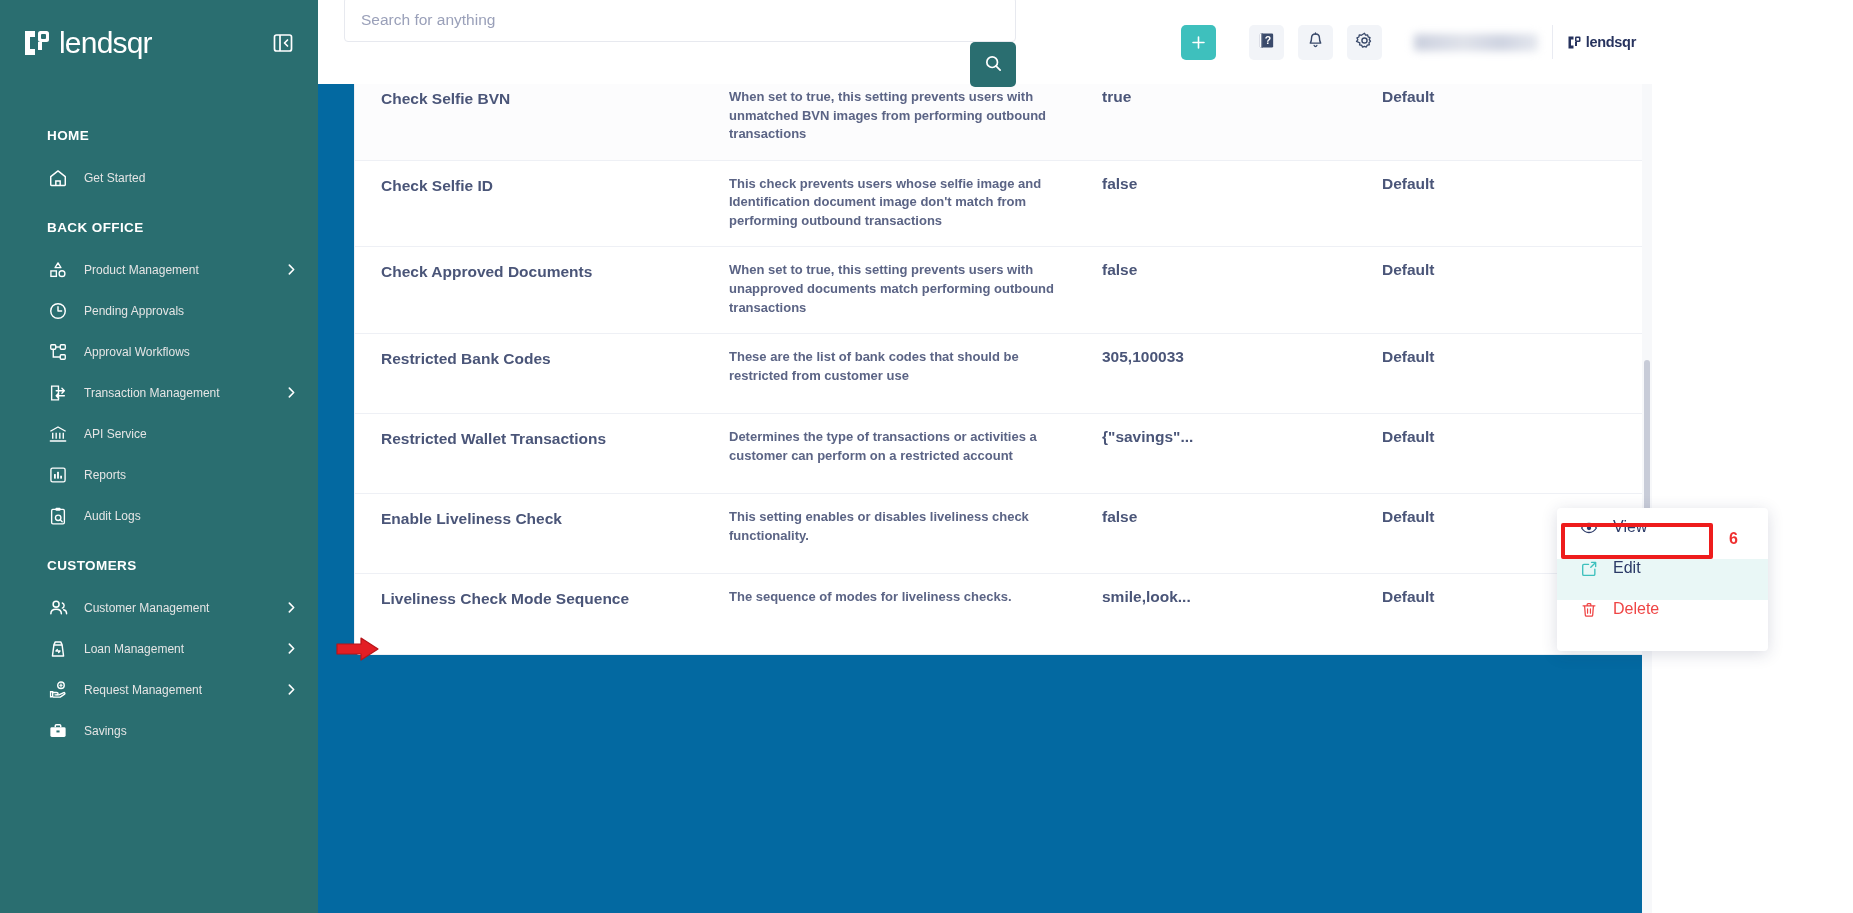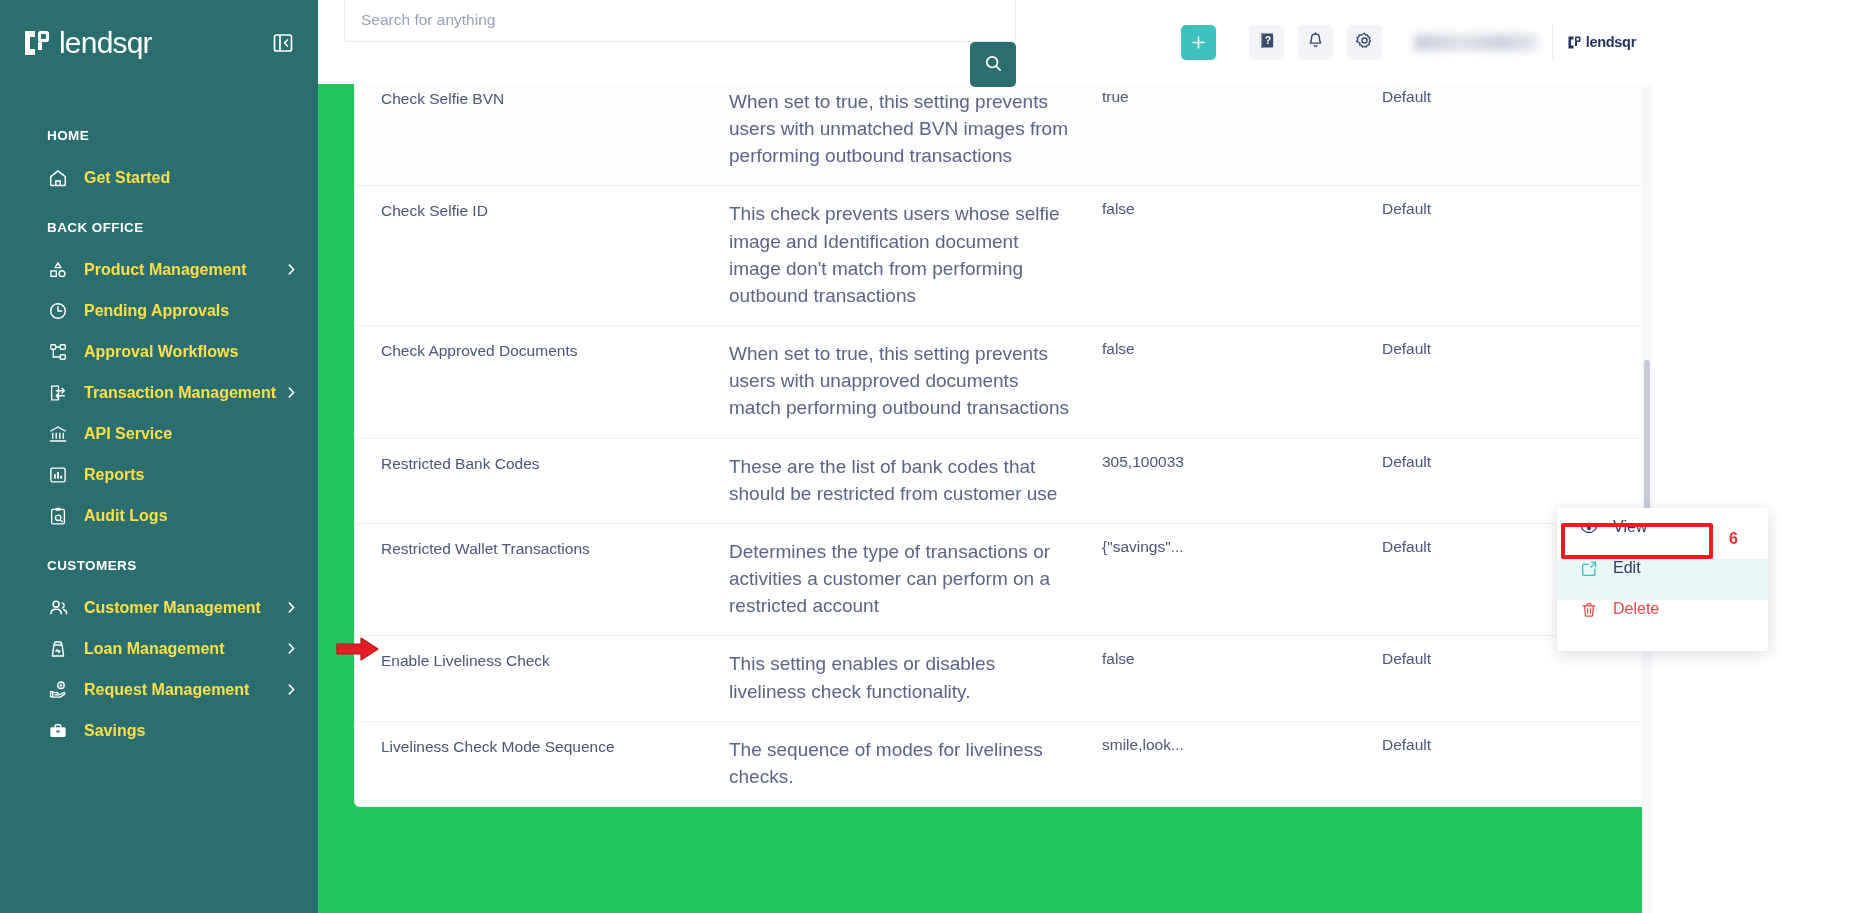--- a/index.html
+++ b/index.html
@@ -48,21 +48,21 @@
   .sb-item {
     display: flex; align-items: center;
     height: 41px; padding: 0 20px 0 22px;
     cursor: pointer; position: relative;
   }
   .sb-icon {
     width: 22px; height: 22px; flex: 0 0 22px;
     display: flex; align-items: center; justify-content: center;
     margin-right: 15px;
   }
-  .sb-label { font-size: 16px; color: #fde047; flex: 1; white-space: nowrap; font-weight: bold; }
+  .sb-label { font-size: 12px; color: #e5e5e5; flex: 1; white-space: nowrap; }
   .sb-chev { width: 14px; height: 14px; display:flex; align-items:center; justify-content:center; }
 
   
   .main {
     flex: 1; height: 913px;
     position: relative;
     background: #ffffff;
     overflow: hidden;
   }
   .topbar {
@@ -112,21 +112,22 @@
     background: linear-gradient(90deg,#c9cedd,#dfe2ea 40%,#cdd2e0 70%,#e4e7ee);
     filter: blur(4px); border-radius: 3px;
   }
   .user-divider { width:1px; height:34px; background:#e9ebf2; }
   .user-logo { display:flex; align-items:center; gap:4px; }
   .user-logo .ul-name { font-size:14.5px; font-weight:700; color:#27335e; letter-spacing:-0.3px;}
 
   
   .content {
     position: absolute; top: 84px; left: 0; right: 0; bottom: 0;
-    background: #22c55e;
+    background: #0369a1;
+    font-weight: bold;
   }
   .table-card {
     position: absolute;
     left: 36px; top: -10px;
     width: 1772px;
     background: #ffffff;
     border: 1px solid #edeff4;
     border-top: none;
     border-radius: 0 0 6px 6px;
   }
@@ -138,21 +139,21 @@
     min-height: 80px;
   }
   .row:last-child { border-bottom: none; }
   .row.alt { background: #fcfcfd; }
   .cell-name {
     flex: 0 0 374px; padding-left: 26px;
     font-size: 15.5px; color: #4a5578; line-height: 1.38;
   }
   .cell-desc {
     flex: 0 0 373px;
-    font-size: 19px; color: #5b6485; line-height: 1.43;
+    font-size: 13px; color: #5b6485; line-height: 1.43;
     padding-right: 28px;
   }
   .cell-value {
     flex: 0 0 280px;
     font-size: 15.5px; color: #4a5578;
   }
   .cell-type {
     flex: 1;
     font-size: 15.5px; color: #4a5578;
   }

